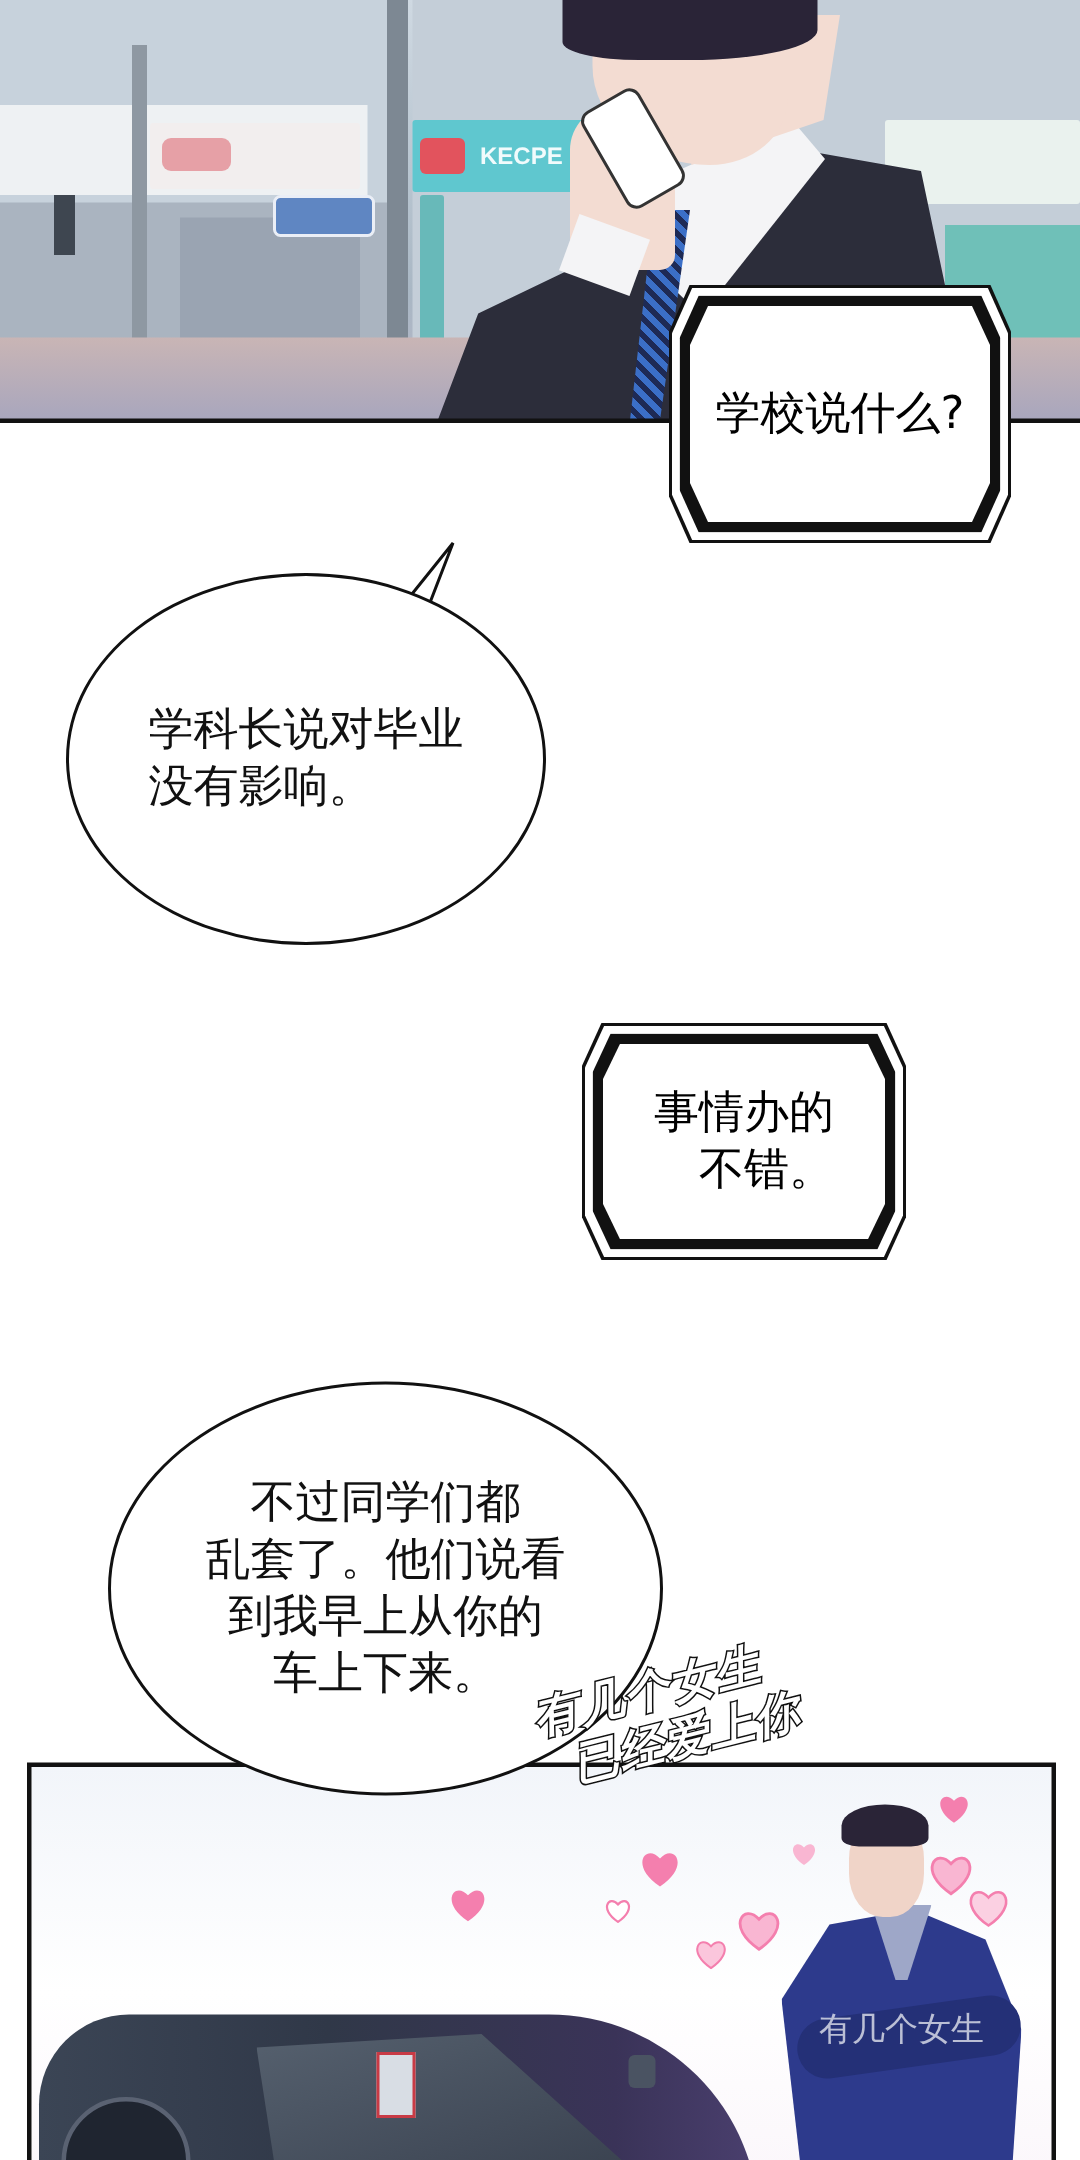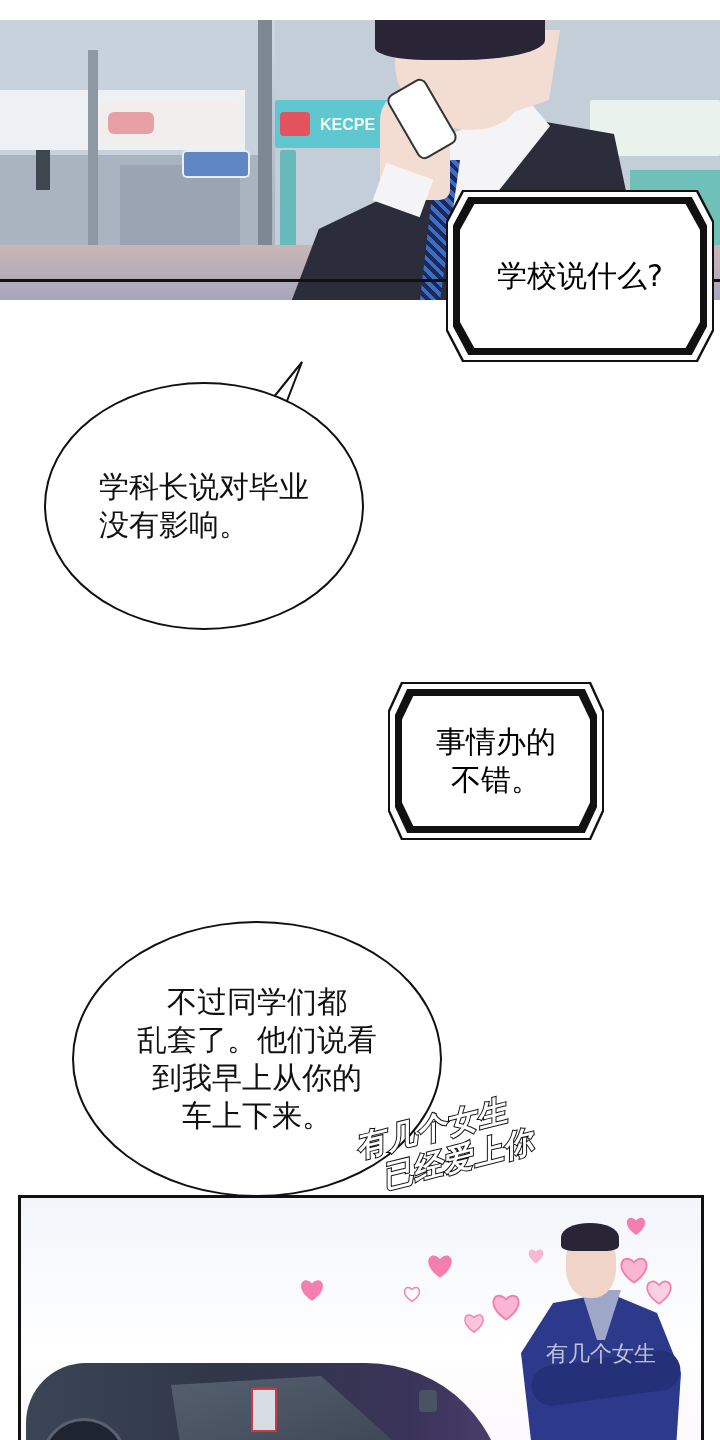--- a/index.html
+++ b/index.html
@@ -1,18 +1,18 @@
 <!DOCTYPE html>
 <html><head>
 <meta charset="utf-8">
 <style>
   html, body { margin: 0; padding: 0; background: #ffffff; }
   body { width: 720px; height: 1440px; position: relative; overflow: hidden; font-family: "DejaVu Sans", sans-serif; }
 
-  .panel { position: absolute; overflow: hidden; margin-top: 20px; }
+  .panel { position: absolute; overflow: hidden; }
   #panel-1 { left: 0; top: 0; width: 720px; height: 280px;
     background: linear-gradient(180deg, #cfd9e2 0%, #b9c6d1 40%, #a9b7c4 70%, #b8b6c8 100%); }
   #panel-1-border { position: absolute; left: 0; top: 279px; width: 720px; height: 3px; background: #111; }
 
   
   .bldg { position: absolute; }
   .sign { position: absolute; border-radius: 2px; }
   .pole { position: absolute; background: #8e98a2; }
 
   
@@ -80,21 +80,21 @@
   <div style="position:absolute;left:420px;top:140px;width:40px;height:140px;background:repeating-linear-gradient(45deg,#3b6fc7 0 4px,#1e2a55 4px 8px);clip-path:polygon(40% 0,100% 0,50% 100%,0 100%);"></div>
   <div class="skin" style="left:450px;top:10px;width:110px;height:100px;clip-path:polygon(0 0,100% 0,90% 70%,10% 100%);"></div>
   <div class="skin" style="left:395px;top:0;width:130px;height:110px;border-radius:0 0 40% 60%;"></div>
   <div class="hair" style="left:375px;top:0;width:170px;height:40px;border-radius:0 0 50% 30%;"></div>
   <div class="skin" style="left:380px;top:70px;width:70px;height:110px;border-radius:30px 30px 10px 20px;"></div>
   <div style="position:absolute;left:400px;top:62px;width:40px;height:70px;background:#fff;border:2px solid #333;border-radius:8px;transform:rotate(-30deg);"></div>
   <div class="shirt" style="left:378px;top:150px;width:50px;height:40px;transform:rotate(20deg);"></div>
 </div>
 <div id="panel-1-border"></div>
 
-<div style="position:absolute;left:446px;top:190px;width:228px;height:172px;padding-left:40px;">
+<div style="position:absolute;left:446px;top:190px;width:228px;height:172px;">
   <div class="octagon-outer" style="left:0;top:0;width:100%;height:100%;">
     <div class="octagon-mid">
       <div class="octagon-inner">
         <div class="octagon-fill">
           <span class="bubble-text">学校说什么?</span>
         </div>
       </div>
     </div>
   </div>
 </div>
@@ -105,21 +105,21 @@
 <div class="bubble oval" style="left:44px;top:382px;width:320px;height:248px;">
   <span class="bubble-text" style="text-align:left;">学科长说对毕业
 没有影响。</span>
 </div>
 
 <div style="position:absolute;left:388px;top:682px;width:216px;height:158px;">
   <div class="octagon-outer" style="left:0;top:0;width:100%;height:100%;">
     <div class="octagon-mid">
       <div class="octagon-inner">
         <div class="octagon-fill">
-          <span class="bubble-text" style="text-align:center;">事情办的
+          <span class="bubble-text" style="text-align:right;">事情办的
 不错。</span>
         </div>
       </div>
     </div>
   </div>
 </div>
 
 <div id="panel-2" class="panel">
 
   <div class="heart" style="left:278px;top:80px;width:26px;height:24px;">

